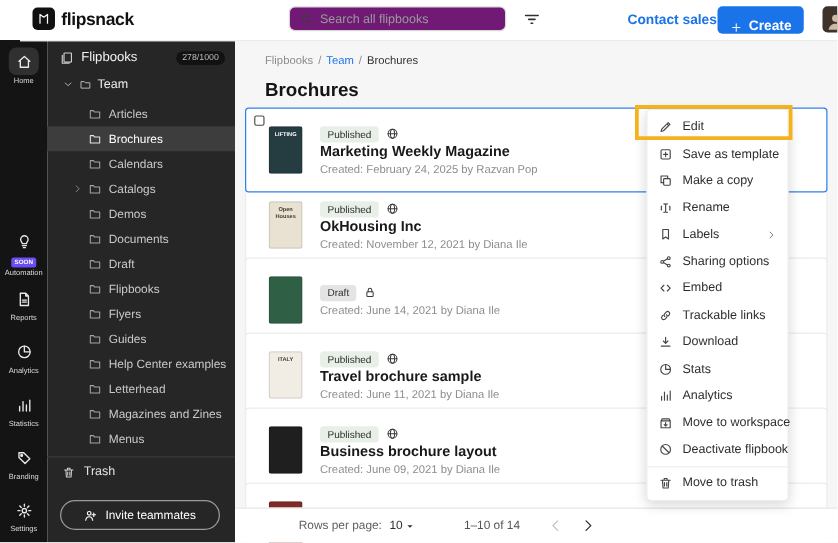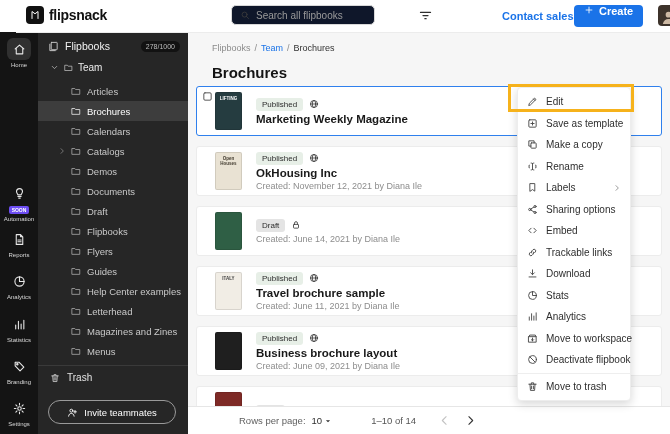--- a/index.html
+++ b/index.html
@@ -9,28 +9,28 @@
   .ic svg{width:100%;height:100%;display:block;}
 
   
   .topbar{position:absolute;top:0;left:16px;width:670px;height:32px;background:#fff;
           border-bottom:1px solid #ececec;z-index:30;}
   .logo{position:absolute;left:10px;top:6px;display:flex;align-items:center;gap:5px;}
   .logo-mark{width:18px;height:18px;background:#111;border-radius:4px;color:#fff;
              display:flex;align-items:center;justify-content:center;}
   .logo-mark .ic{width:12px;height:12px;}
   .logo-text{font-weight:bold;font-size:14px;color:#111;letter-spacing:-.3px;}
-  .searchbox{position:absolute;left:215px;top:5px;width:144px;height:20px;border:1px solid #d9d9d9;
-             border-radius:5px;display:flex;align-items:center;gap:6px;padding:0 8px;background:#0f172a;box-sizing:border-box;}
+  .searchbox{position:absolute;left:215px;top:5px;width:174px;height:20px;border:1px solid #d9d9d9;
+             border-radius:5px;display:flex;align-items:center;gap:6px;padding:0 8px;background:#701a75;box-sizing:border-box;}
   .searchbox .ic{width:10px;height:10px;color:#3c3c3c;}
   .search-ph{font-size:10px;color:#9a9a9a;}
   .filterbtn{position:absolute;left:402px;top:8px;width:15px;height:15px;color:#2f2f2f;}
   .link-contact{position:absolute;left:486px;top:10px;font-size:11px;font-weight:bold;color:#1a73e8;cursor:pointer;}
   .create-btn{position:absolute;left:558px;top:5px;height:22px;padding:0 10px;background:#1a73e8;border-radius:4px;
-              color:#fff;display:flex;align-items:flex-start;gap:5px;font-size:11px;font-weight:bold;cursor:pointer;}
+              color:#fff;display:flex;align-items:flex-end;gap:5px;font-size:11px;font-weight:bold;cursor:pointer;}
   .create-btn .ic{width:10px;height:10px;}
   .avatar{position:absolute;right:7px;top:5px;width:21px;height:21px;border-radius:4px;background:#3d332b;
           color:#cdb9a4;overflow:hidden;display:flex;justify-content:center;}
   .avatar .ic{width:17px;height:17px;margin-top:4px;}
 
   
   .rail{position:absolute;top:32px;left:0;width:38px;height:402px;background:#141414;z-index:22;}
   .rail-item{position:absolute;left:0;width:38px;display:flex;flex-direction:column;align-items:center;gap:2px;
              color:#d6d6d6;cursor:pointer;}
   .rail-item .ric{width:24px;height:22px;display:flex;align-items:center;justify-content:center;border-radius:6px;}
@@ -61,21 +61,21 @@
   .invite-btn .ic{width:11px;height:11px;}
 
   
   .main{position:absolute;top:32px;left:188px;width:482px;height:402px;background:#f6f6f6;z-index:10;}
   .breadcrumb{position:absolute;left:24px;top:11px;font-size:9px;color:#8b8b8b;display:flex;gap:4px;}
   .bc-link{cursor:pointer;}
   .bc-team{color:#1a73e8;}
   .bc-current{color:#333;}
   .page-title{position:absolute;left:24px;top:22px;font-size:15px;font-weight:bold;color:#141414;}
 
-  .card{position:absolute;left:8px;width:466px;height:50px;background:#fff;border:1px solid #ececec;border-radius:3px;
+  .card{position:absolute;left:8px;width:466px;height:68px;background:#fff;border:1px solid #ececec;border-radius:3px;
         display:flex;align-items:center;box-sizing:border-box;cursor:pointer;}
   .card.sel{border:1.5px solid #2f80ed;z-index:2;}
   .c-0{top:54px}.c-1{top:114px}.c-2{top:174px}.c-3{top:234px}.c-4{top:294px}.c-5{top:354px}
   .rowcheck{position:absolute;left:5px;top:4px;width:11px;height:11px;color:#4a4a4a;background:#fff;}
   .thumb{margin-left:18px;width:27px;height:38px;border-radius:2px;border:1px solid rgba(0,0,0,.1);
          display:flex;align-items:flex-start;justify-content:center;text-align:center;
          font-size:4.5px;font-weight:bold;padding-top:3px;box-sizing:border-box;line-height:1.15;overflow:hidden;}
   .c-info{margin-left:14px;display:flex;flex-direction:column;gap:2px;}
   .badge-row{display:flex;align-items:center;gap:6px;}
   .badge{font-size:8px;padding:2px 6px;border-radius:3px;background:#e7efe7;color:#2c2c2c;}
@@ -415,20 +415,21 @@
           <span class="badge">Published</span>
           <span class="ic vis-ic">
               <svg viewBox="0 0 24 24" fill="none" stroke="currentColor" stroke-width="2" stroke-linecap="round" stroke-linejoin="round">
                 <circle cx="12" cy="12" r="8.5"></circle>
                 <path d="M3.5 12h17"></path>
                 <ellipse cx="12" cy="12" rx="4" ry="8.5"></ellipse>
               </svg>
             </span>
         </div>
         <span class="c-title">Marketing Weekly Magazine</span>
+        <span class="c-meta">Created: February 24, 2025 by Razvan Pop</span>
       </div>
     </div>
 
     <div class="card c-1">
       <div class="thumb" style="background:#e9e2d3;color:#413a2e">Open Houses</div>
       <div class="c-info">
         <div class="badge-row">
           <span class="badge">Published</span>
           <span class="ic vis-ic">
               <svg viewBox="0 0 24 24" fill="none" stroke="currentColor" stroke-width="2" stroke-linecap="round" stroke-linejoin="round">

